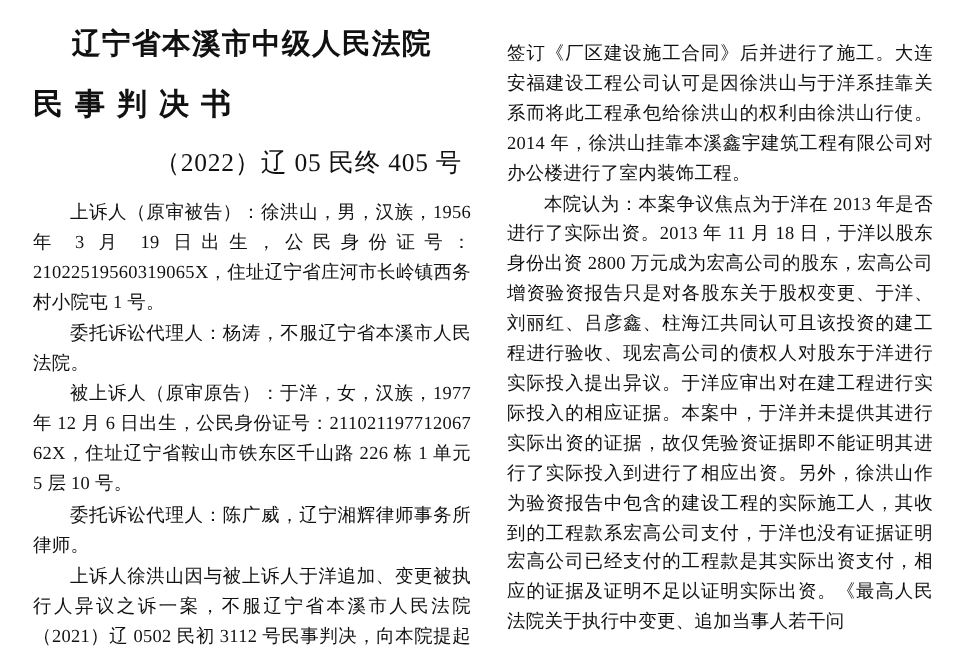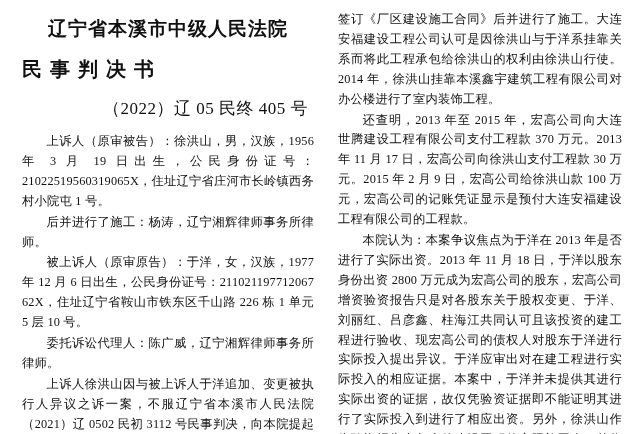--- a/index.html
+++ b/index.html
@@ -26,20 +26,21 @@
     box-sizing: border-box;
     position: relative;
   }
   .col-left {
     width: 330px;
     padding: 14px 16px 10px 22px;
   }
   .col-right {
     width: 310px;
     padding: 10px 18px 10px 8px;
+    margin-top: 16px;
   }
   .court-title {
     font-size: 19px;
     font-weight: bold;
     letter-spacing: 1px;
     text-align: center;
     margin: 2px 0 14px 0;
     white-space: nowrap;
   }
   .doc-title {
@@ -90,29 +91,28 @@
 <body>
 
 <div class="page">
 
   <div class="col col-left">
     <div class="court-title">辽宁省本溪市中级人民法院</div>
     <div class="doc-title">民事判决书</div>
     <div class="case-no">（2022）辽 05 民终 405 号</div>
 
     <p class="body indent">上诉人（原审被告）：徐洪山，男，汉族，1956 年 3 月 19 日出生，公民身份证号：21022519560319065X，住址辽宁省庄河市长岭镇西务村小院屯 1 号。</p>
-    <p class="body indent">后并进行了施工：杨涛，辽宁湘辉律师事务所律师。</p>
+    <p class="body indent">委托诉讼代理人：杨涛，不服辽宁省本溪市人民法院。</p>
     <p class="body indent">被上诉人（原审原告）：于洋，女，汉族，1977 年 12 月 6 日出生，公民身份证号：211021197712067 62X，住址辽宁省鞍山市铁东区千山路 226 栋 1 单元 5 层 10 号。</p>
     <p class="body indent">委托诉讼代理人：陈广威，辽宁湘辉律师事务所律师。</p>
     <p class="body indent">上诉人徐洪山因与被上诉人于洋追加、变更被执行人异议之诉一案，不服辽宁省本溪市人民法院（2021）辽 0502 民初 3112 号民事判决，向本院提起上诉。本院受理后，依法组成合议庭公开开庭进行了审理。上诉人徐洪山及其委托诉讼代理人杨涛，被上诉人于洋的委托诉讼代理人陈广威到庭参加了诉讼。本案现已审理终结。</p>
 
   </div>
 
   <div class="divider"></div>
 
   <div class="col col-right">
     <p class="body right-first">签订《厂区建设施工合同》后并进行了施工。大连安福建设工程公司认可是因徐洪山与于洋系挂靠关系而将此工程承包给徐洪山的权利由徐洪山行使。2014 年，徐洪山挂靠本溪鑫宇建筑工程有限公司对办公楼进行了室内装饰工程。</p>
-    <p class="body indent">还查明，2013 年至 2015 年，宏高公司向大连世腾建设工程有限公司支付工程款 370 万元。2013 年 11 月 17 日，宏高公司向徐洪山支付工程款 30 万元。2015 年 2 月 9 日，宏高公司给徐洪山款 100 万元，宏高公司的记账凭证显示是预付大连安福建设工程有限公司的工程款。</p>
     <p class="body indent">本院认为：本案争议焦点为于洋在 2013 年是否进行了实际出资。2013 年 11 月 18 日，于洋以股东身份出资 2800 万元成为宏高公司的股东，宏高公司增资验资报告只是对各股东关于股权变更、于洋、刘丽红、吕彦鑫、柱海江共同认可且该投资的建工程进行验收、现宏高公司的债权人对股东于洋进行实际投入提出异议。于洋应审出对在建工程进行实际投入的相应证据。本案中，于洋并未提供其进行实际出资的证据，故仅凭验资证据即不能证明其进行了实际投入到进行了相应出资。另外，徐洪山作为验资报告中包含的建设工程的实际施工人，其收到的工程款系宏高公司支付，于洋也没有证据证明宏高公司已经支付的工程款是其实际出资支付，相应的证据及证明不足以证明实际出资。《最高人民法院关于执行中变更、追加当事人若干问</p>
   </div>
 
   <div class="fade-bottom"></div>
 </div>
 
 </body></html>

